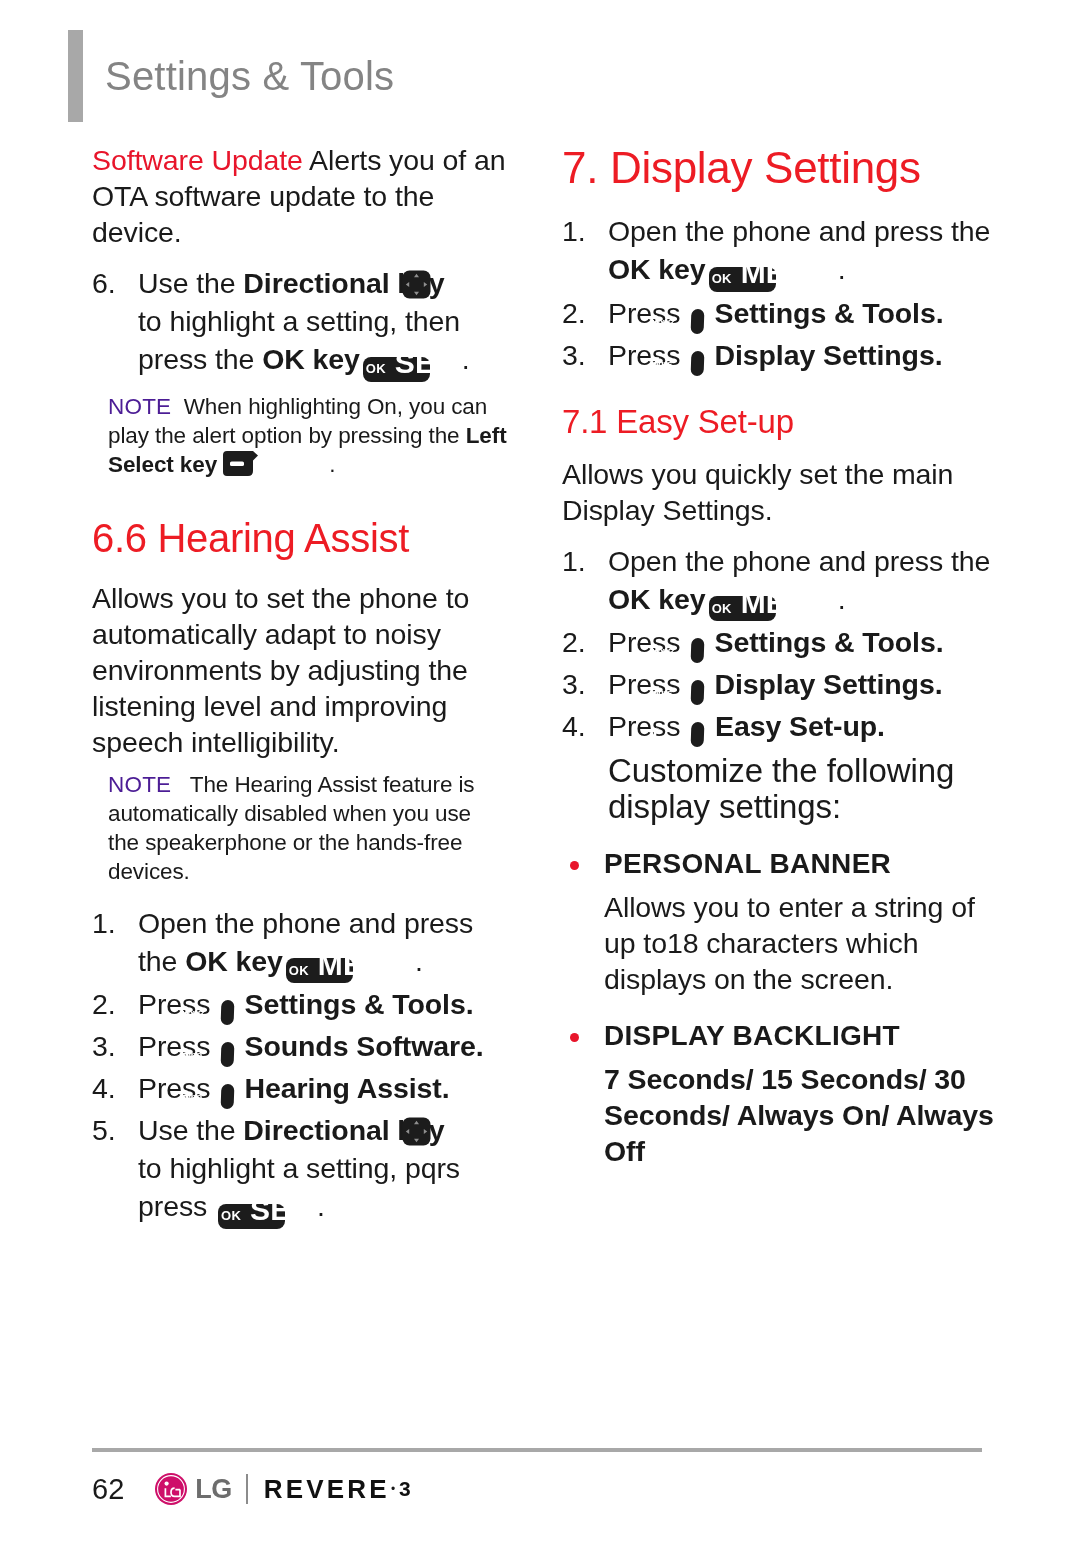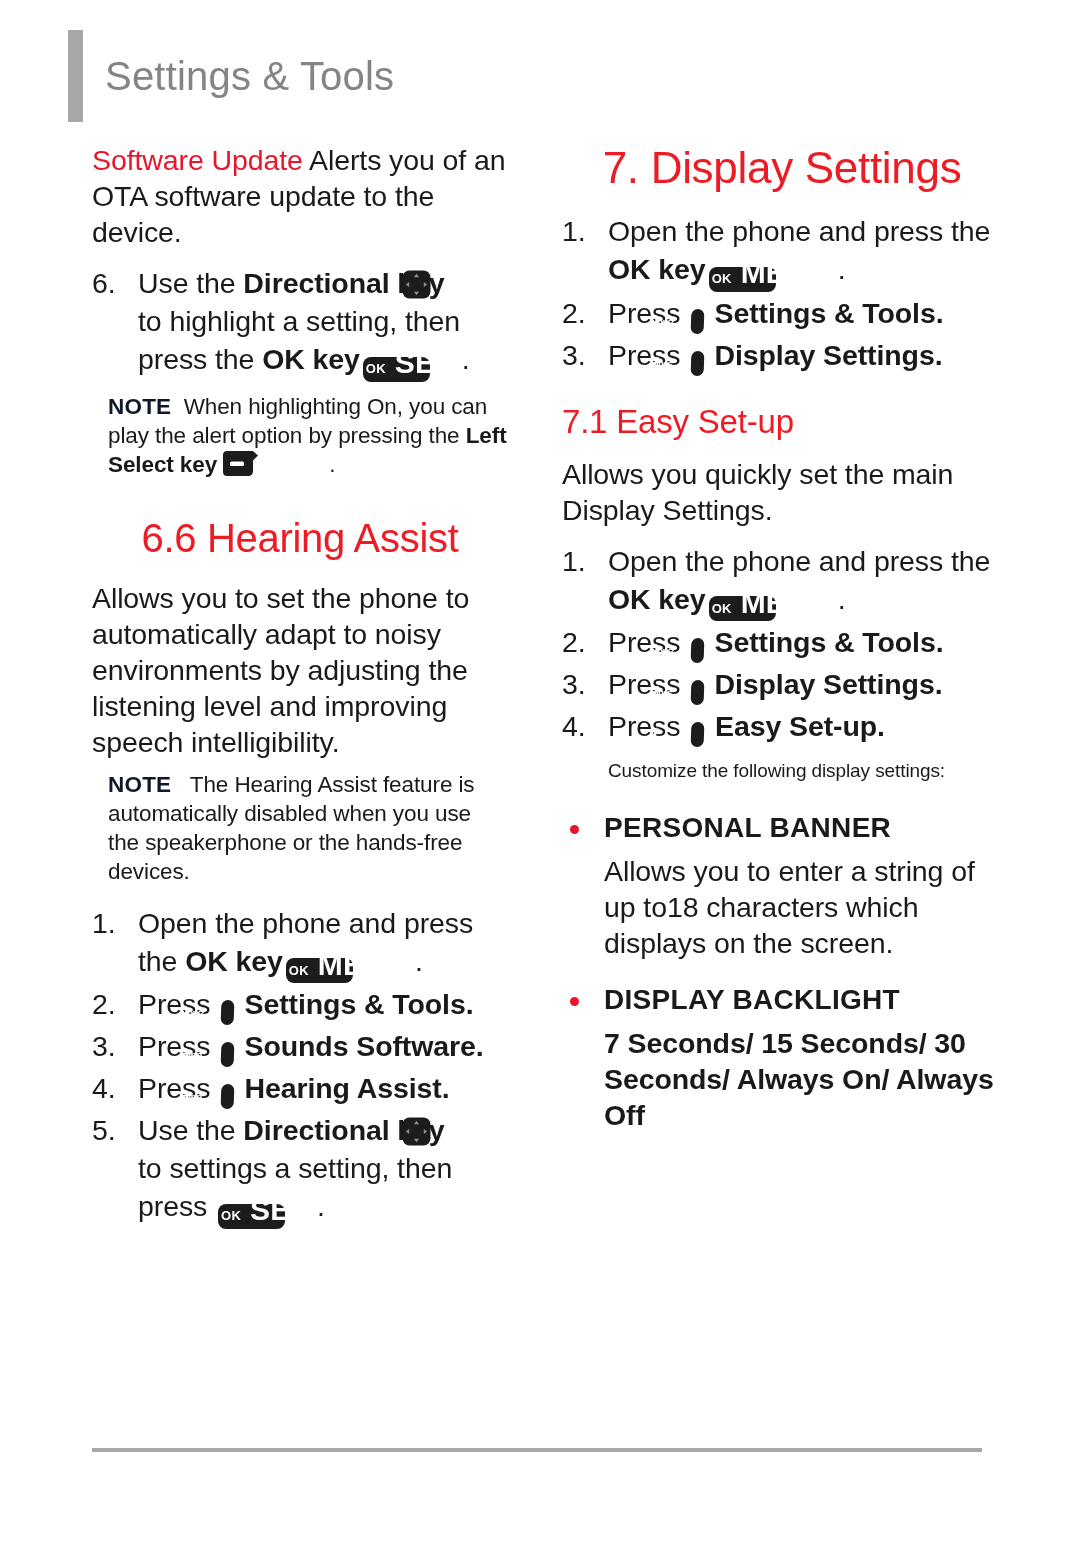--- a/index.html
+++ b/index.html
@@ -58,40 +58,39 @@
   .b { font-weight: bold; }
   .red { color: #e8152b; }
 
   .h-section {
     font-size: 40px;
     line-height: 48px;
     color: #ed1c24;
     font-weight: 400;
     margin: 30px 0 18px 0;
     letter-spacing: -0.3px;
-    text-align: center;
   }
   .h-sub {
     font-size: 33px;
     line-height: 40px;
     color: #ed1c24;
     font-weight: 400;
     margin: 26px 0 14px 0;
     letter-spacing: -0.2px;
   }
 
   .note {
     font-size: 22.5px;
     line-height: 29px;
     margin: 10px 0 10px 16px;
     letter-spacing: -0.1px;
   }
   .note-label {
-    color: #0f172a;
-    font-weight: bold;
+    color: #4c1d95;
+    font-weight: normal;
     letter-spacing: 0.2px;
   }
 
   .list { margin: 0; }
   .li {
     font-size: 28.5px;
     line-height: 38px;
     padding-left: 46px;
     text-indent: -46px;
     margin: 0 0 2px 0;
@@ -120,21 +119,21 @@
   .bullet-body {
     font-size: 28.5px;
     line-height: 36px;
     margin: 0 0 6px 0;
     padding-left: 42px;
     letter-spacing: -0.1px;
   }
   .bullet-body.bold { font-weight: bold; }
 
   .sub-body {
-    font-size: 19px;
+    font-size: 33px;
     line-height: 36px;
     margin: 0 0 6px 0;
     padding-left: 46px;
     letter-spacing: -0.1px;
   }
 
   
   .keyicon {
     display: inline-block;
     vertical-align: -5px;
@@ -389,21 +388,21 @@
 
     <p class="li">
       <span class="num">5.</span><span>Use the</span>
       <span class="b">Directional key</span><span class="key-dir keyicon">
         <svg viewBox="0 0 29 29" width="29" height="29">
           <rect x="0.5" y="0.5" width="28" height="28" rx="7" fill="#1c1c1c"></rect>
           <polygon points="14.5,3.8 17,7.2 12,7.2" fill="#8f8f8f"></polygon>
           <polygon points="14.5,25.2 17,21.8 12,21.8" fill="#8f8f8f"></polygon>
           <polygon points="3.8,14.5 7.2,12 7.2,17" fill="#8f8f8f"></polygon>
           <polygon points="25.2,14.5 21.8,12 21.8,17" fill="#8f8f8f"></polygon>
-        </svg></span> <span>to settings a setting, then press</span>
+        </svg></span> <span>to highlight a setting, pqrs press</span>
       <span class="key-ok">OK</span><span class="badge badge-set">SET</span><span>.</span>
     </p>
 
   </div>
 </div>
 
 <div class="col col-right">
 
   <h2 class="h-section" style="margin-top:0; font-size:44px; line-height:52px;">7. Display Settings</h2>
 
@@ -485,13 +484,30 @@
   <div class="bullet-head">
     <span class="bullet-dot"></span>
     <span>DISPLAY BACKLIGHT</span>
   </div>
   <p class="bullet-body bold">7 Seconds/ 15 Seconds/ 30 Seconds/ Always On/ Always Off</p>
 
 </div>
 
 <div class="footer">
   <div class="footer-rule"></div>
+  <div class="footer-row">
+    <span class="page-num">62</span>
+    <span class="lg-logo">
+      <svg viewBox="0 0 34 34" width="34" height="34">
+        <circle cx="17" cy="17" r="16" fill="#CE0F69"></circle>
+        <circle cx="17" cy="17" r="13.4" fill="none" stroke="#ffffff" stroke-width="1.1"></circle>
+        <circle cx="12.6" cy="11.6" r="2.1" fill="#ffffff"></circle>
+        <path d="M11.4,16.2 L11.4,24.4 L16.9,24.4" fill="none" stroke="#ffffff" stroke-width="1.7"></path>
+        <path d="M26.0,17.6 L21.4,17.6 M26.0,17.6 L26.0,24.4 L20.6,24.4 C18.3,24.4 17.0,22.6 17.0,20.3 C17.0,18.0 18.3,16.2 20.6,16.2" fill="none" stroke="#ffffff" stroke-width="1.7"></path>
+      </svg>
+    </span>
+    <span class="lg-word">LG</span>
+    <span class="lg-divider"></span>
+    <span class="revere-word">REVERE</span>
+    <span class="revere-sup">•</span>
+    <span class="revere-num">3</span>
+  </div>
 </div>
 
 </body></html>

